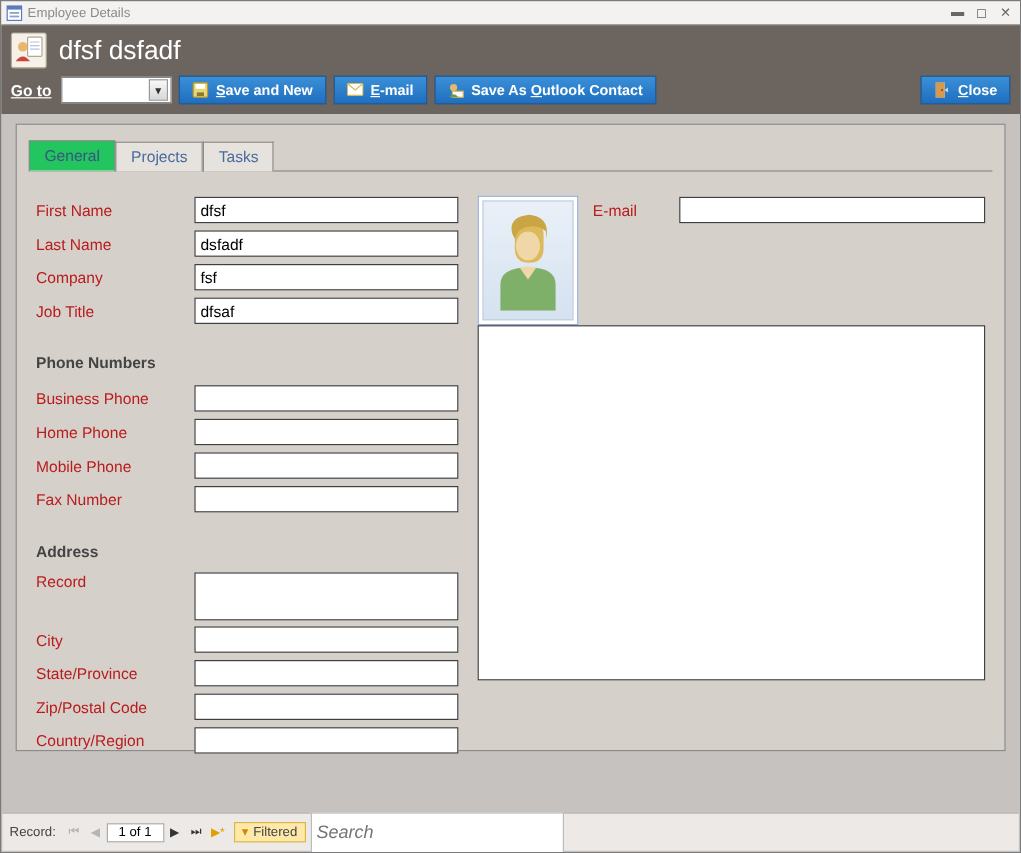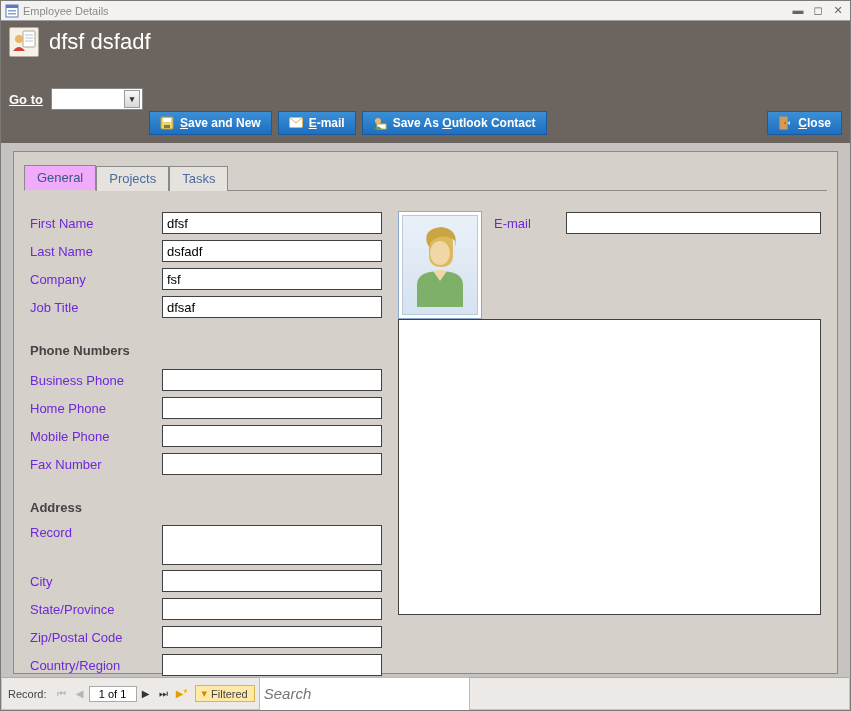--- a/index.html
+++ b/index.html
@@ -89,21 +89,20 @@
     height: 24px;
     background: linear-gradient(#3b8fd6,#1e6fc0);
     border: 1px solid #1a5a9e;
     color: #fff;
     display: inline-flex;
     align-items: center;
     padding: 0 10px;
     gap: 6px;
     font-size: 12px;
     cursor: pointer;
-    margin-top: 48px;
   }
   .btn .u { text-decoration: underline; }
   .btn .icon { width:14px;height:14px;display:inline-flex;align-items:center;justify-content:center;}
   .header-row2 .flexspace { flex:1; }
 
   
   .main-area {
     padding: 8px 12px 0 12px;
   }
   .form-card {
@@ -126,21 +125,21 @@
     border: 1px solid #8a8a8a;
     border-bottom: none;
     background: #e6e2dd;
     color: #4a6b9c;
     font-size: 13px;
     cursor: pointer;
     position: relative;
     top: 1px;
   }
   .tab.active {
-    background: #f0abfc;
+    background: #22c55e;
     color: #3a5580;
     border-bottom: 1px solid #d6d0cb;
     z-index: 3;
   }
   .tab-underline {
     border-top: 1px solid #8a8a8a;
     margin: 0 10px;
     position: relative;
     top: 0px;
     z-index: 1;
@@ -154,21 +153,21 @@
   .col-right { flex: 1; }
 
   .field-row {
     display: flex;
     align-items: center;
     margin-bottom: 4px;
     height: 24px;
   }
   .field-row label {
     width: 132px;
-    color: #6d28d9;
+    color: #b91c1c;
     font-size: 13px;
   }
   .field-row input.txt, .field-row .txt {
     flex: 1;
     height: 22px;
     border: 1px solid #404040;
     background: #fff;
     font-size: 13px;
     padding: 2px 4px;
     font-family: inherit;

